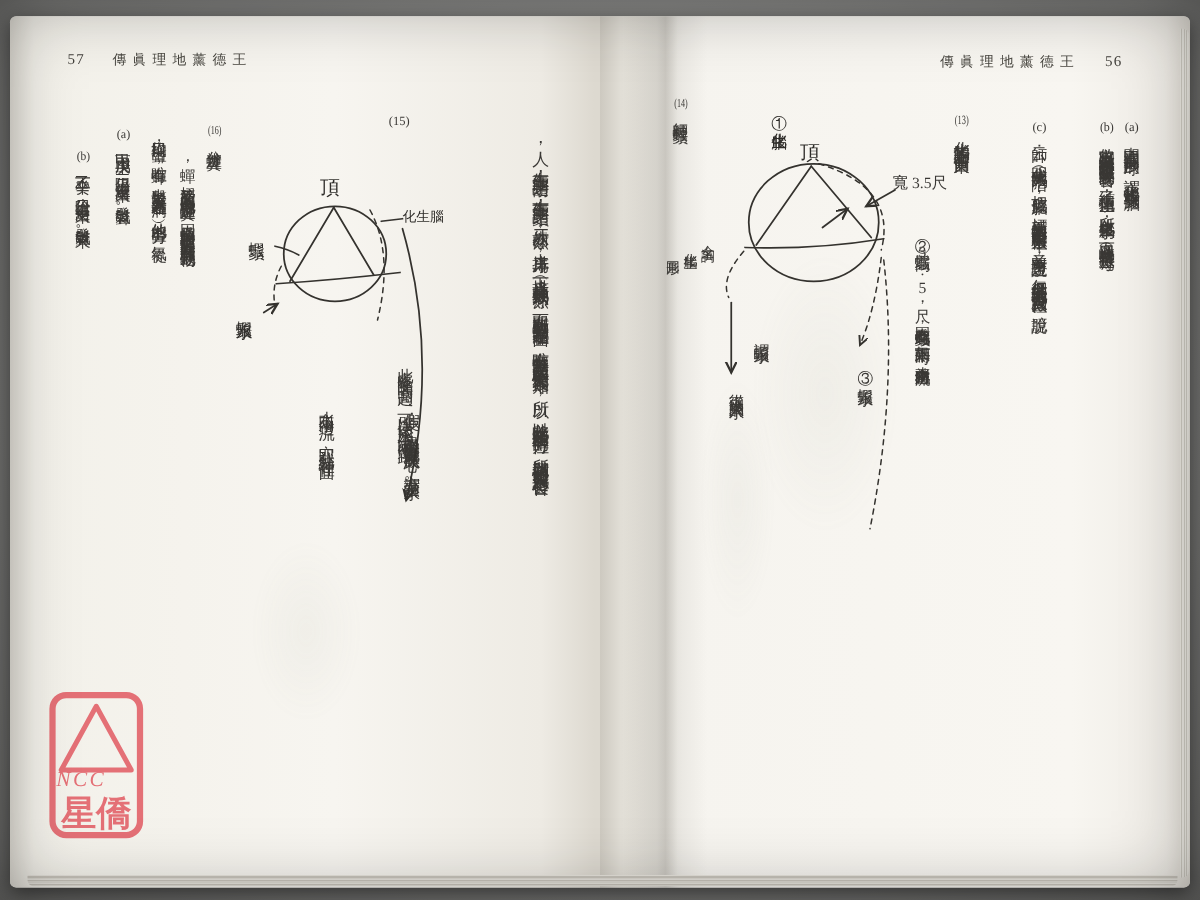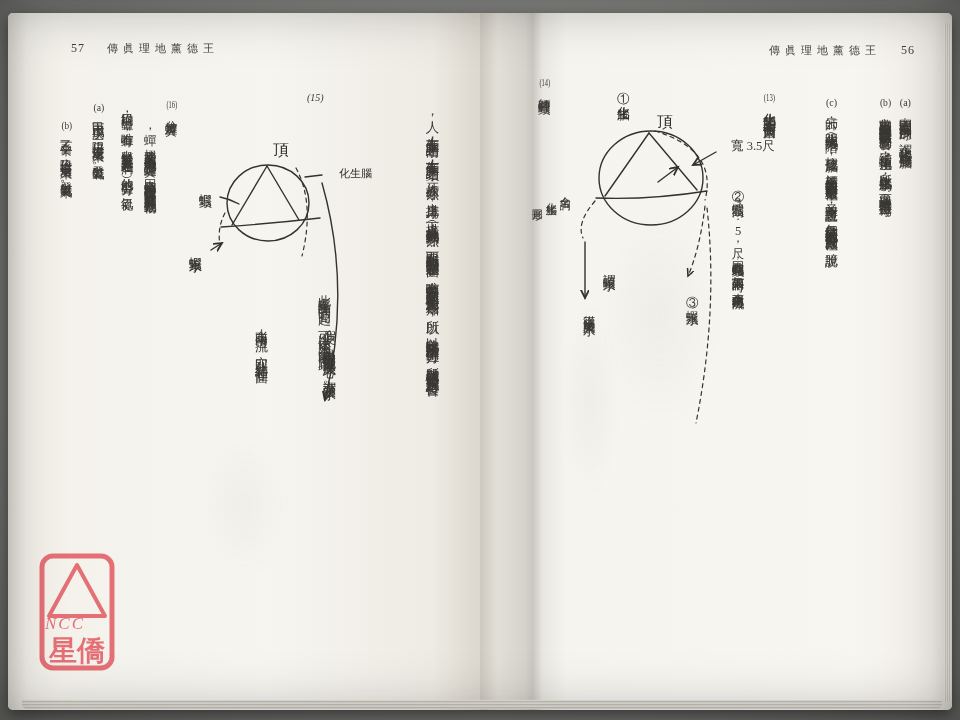--- a/index.html
+++ b/index.html
@@ -17,21 +17,21 @@
   .gutter{position:absolute;left:488px;top:0;bottom:0;width:70px;pointer-events:none;
     background:linear-gradient(90deg,rgba(60,55,45,0) 0%,rgba(60,55,45,.14) 42%,rgba(60,55,45,.22) 52%,rgba(60,55,45,.07) 66%,rgba(60,55,45,0) 100%);}
   .edge-bottom{position:absolute;left:14px;right:10px;bottom:1px;height:9px;border-radius:0 0 5px 5px;
     background:repeating-linear-gradient(180deg,#e8e5de 0 1px,#c9c5bc 1px 2px,#dedbd3 2px 3px);}
   .edge-right{position:absolute;top:10px;bottom:8px;right:1px;width:7px;border-radius:0 5px 5px 0;
     background:repeating-linear-gradient(90deg,#eceae3 0 1px,#cfccc3 1px 2px);}
   .smudge{position:absolute;pointer-events:none;filter:blur(3px);opacity:.5;}
 
   .vcol{position:absolute;writing-mode:vertical-rl;text-orientation:upright;
     color:#3a3835;letter-spacing:1.5px;line-height:1.3;white-space:normal;}
-  .hlabel{position:absolute;color:#3a3835;white-space:nowrap;margin-left:17px;}
+  .hlabel{position:absolute;color:#3a3835;white-space:nowrap;}
   .tcy{text-combine-upright:all;font-size:.78em;letter-spacing:0;}
   .hand{color:#2e2c29;}
   .hdr{font-size:11px;letter-spacing:5px;color:#47453f;}
   .pgnum{font-size:12px;letter-spacing:1px;color:#3f3d38;}
   svg{position:absolute;overflow:visible;}
   svg path,svg line,svg ellipse{fill:none;stroke:#34322e;stroke-width:1.4;stroke-linecap:round;}
   .dash{stroke-dasharray:4 4;stroke-width:1.2;}
   .stamp-svg text{font-family:"Liberation Serif","DejaVu Serif",serif;}
 </style>
 </head>
@@ -50,21 +50,21 @@
   <div class="smudge" style="left:560px;top:300px;width:60px;height:200px;background:radial-gradient(ellipse,rgba(130,135,120,.12),rgba(130,135,120,0) 70%);"></div>
   <div class="smudge" style="left:200px;top:430px;width:90px;height:150px;background:radial-gradient(ellipse,rgba(135,140,120,.12),rgba(135,140,120,0) 70%);"></div>
 
   <div class="hlabel" style="left:54px;top:38px;">
     <span class="pgnum">57</span>
     <span class="hdr" style="margin-left:18px;">傳眞理地薰德王</span>
   </div>
 
   <div class="vcol" style="left:338px;top:110px;height:535px;width:112px;font-size:13.5px;line-height:2.6;letter-spacing:1.2px;">人，生在上面謂之鬍，生在下面謂之鬚，牙齒亦然，上排爲牙，下排爲齒（其他動物亦然），而即所有動物的鬚都是在下面，唯有蝦的鬚是生在上面的（先賢怕後人不知），所以，以此譬喻來指示正確的方位。所以我們必須體恤先賢之用心良苦。</div>
 
-  <div class="hlabel" style="left:290px;top:92px;font-size:10px;font-style:italic;">(15)</div>
+  <div class="hlabel" style="left:311px;top:92px;font-size:10px;">(15)</div>
 
   <div class="vcol" style="left:315px;top:284px;font-size:13px;letter-spacing:3px;">此處隆隆的高起，可以使兩水流向兩邊跑。</div>
   <div class="vcol" style="left:294px;top:320px;height:335px;width:46px;font-size:13px;line-height:1.62;">假使：水是從中間流者爲水破天心，亦謂之淋頭水。</div>
   <div class="vcol" style="left:252px;top:318px;font-size:13px;letter-spacing:2.5px;">水向兩邊流，穴即就結在裡面。</div>
 
   <svg style="left:168px;top:128px;" width="215" height="310" viewBox="0 0 215 310">
     <defs>
       <marker id="arwL" markerWidth="8" markerHeight="8" refX="6" refY="3" orient="auto">
         <path d="M0,0 L6,3 L0,6" style="fill:none;stroke:#34322e;stroke-width:1.3"></path>
       </marker>

